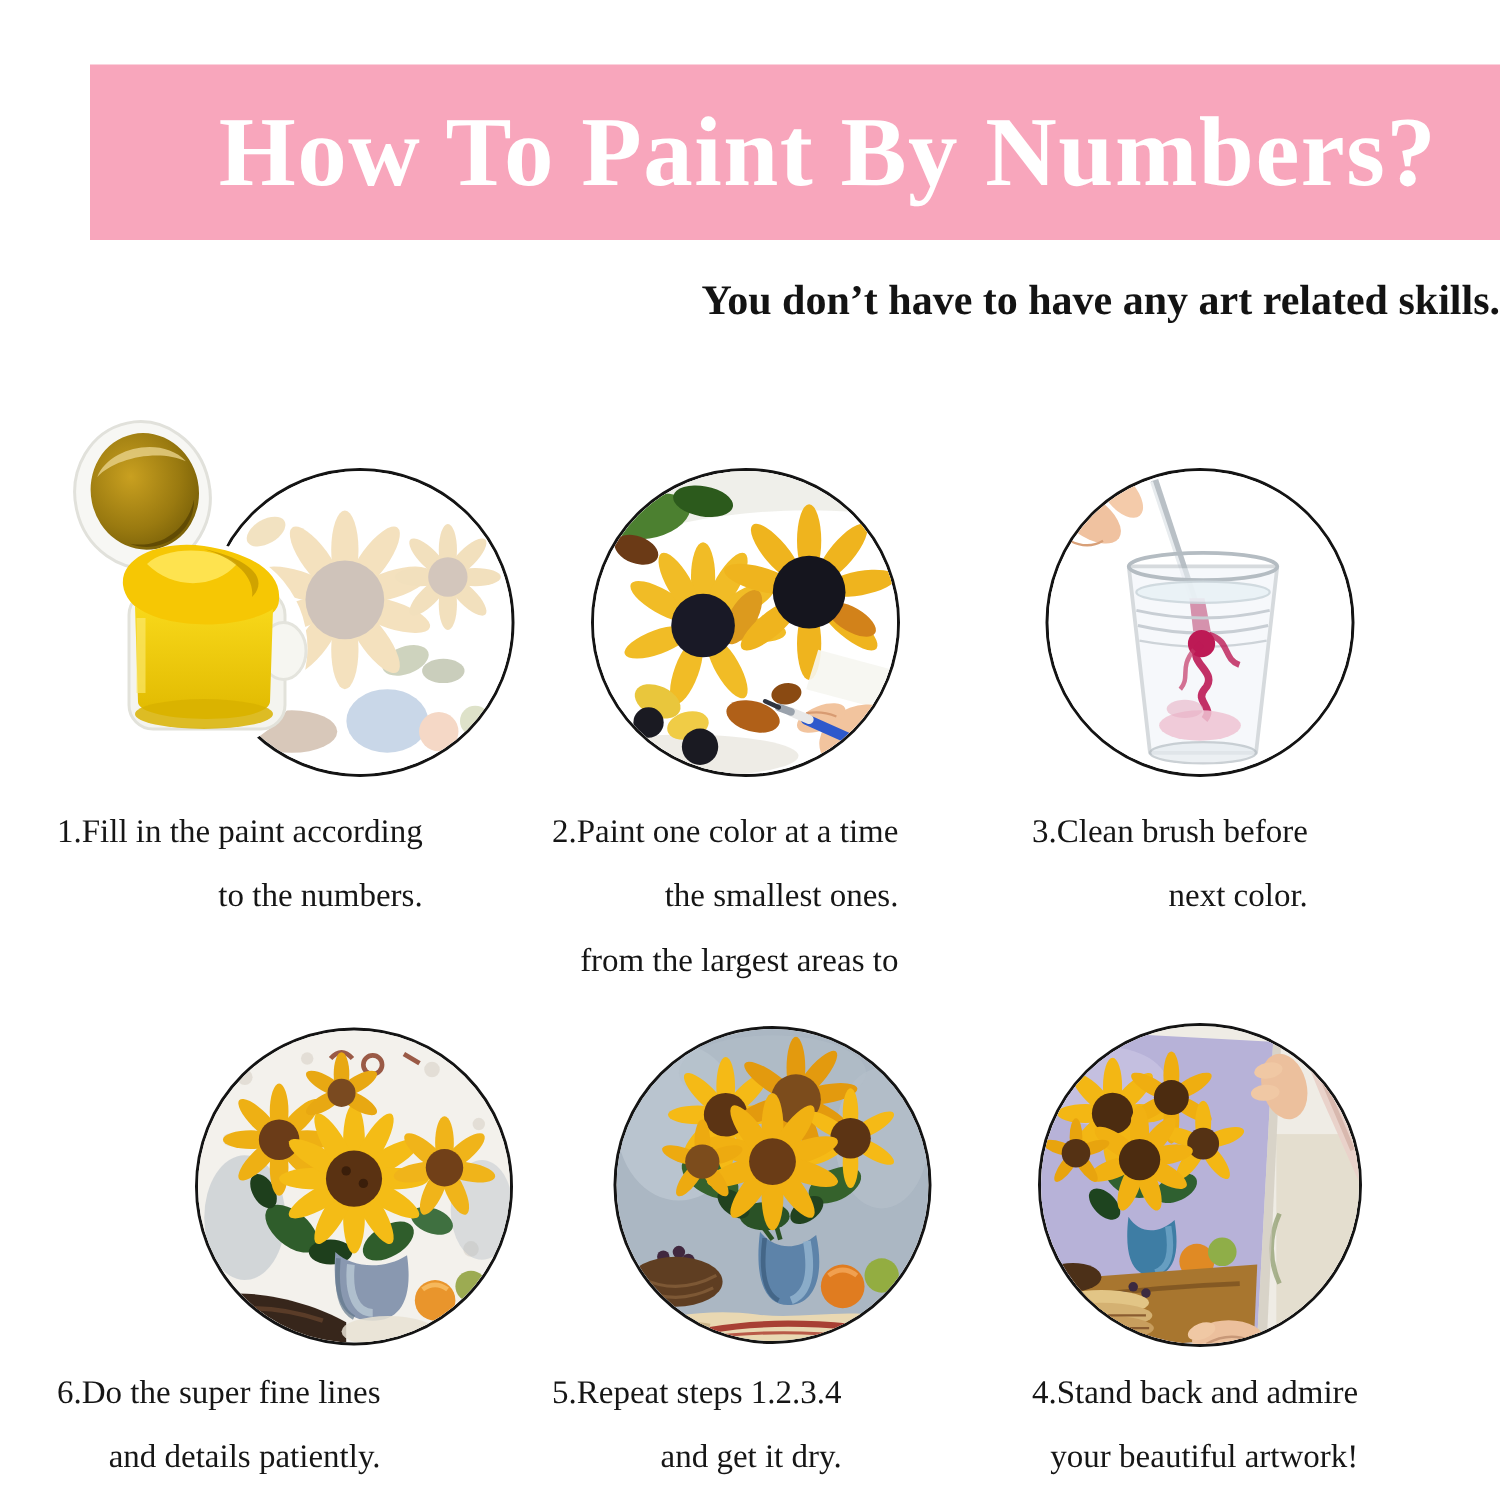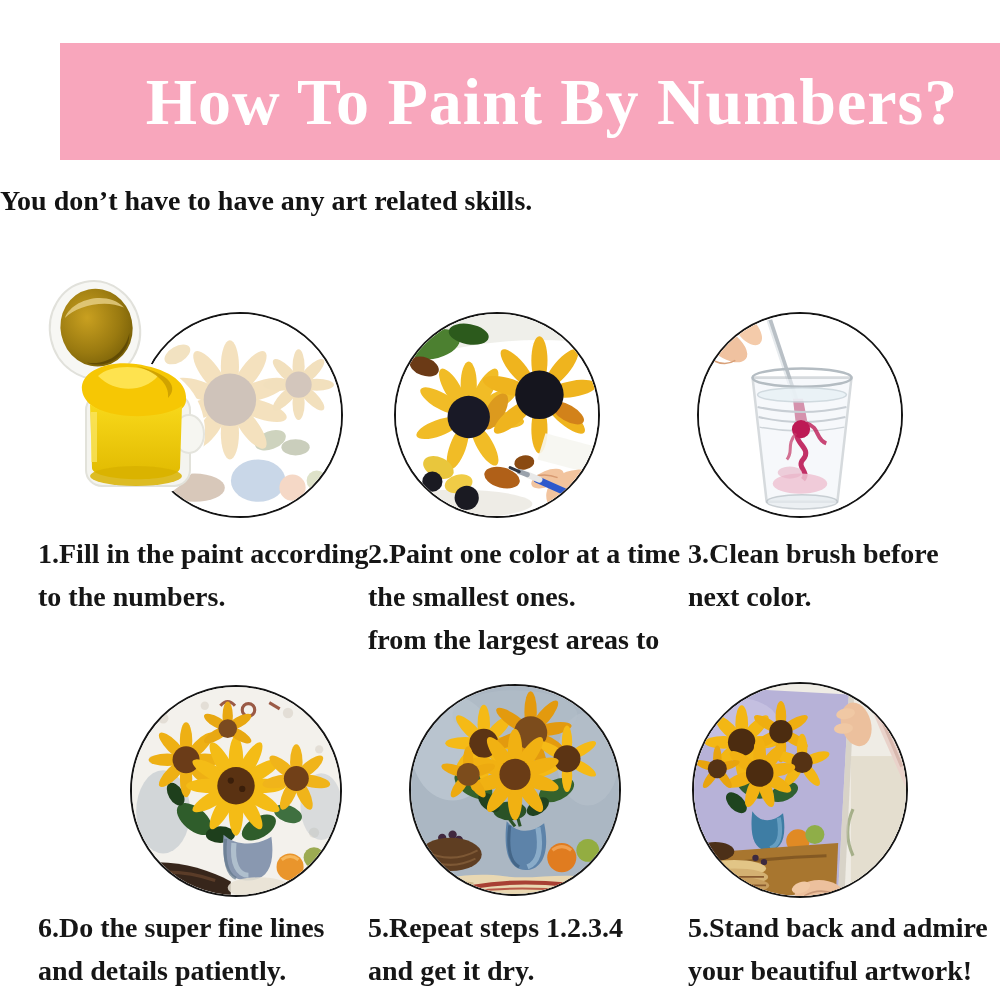--- a/index.html
+++ b/index.html
@@ -3,38 +3,38 @@
 <meta charset="utf-8">
 <style>
   html,body{margin:0;padding:0;background:#ffffff;}
   body{width:1000px;height:1000px;font-family:"Liberation Serif","DejaVu Serif",serif;}
   .canvas{position:relative;width:1000px;height:1000px;background:#fff;overflow:hidden;}
 
   .banner{position:absolute;left:60px;top:43px;width:984px;height:117px;background:#f8a6bc;
           display:flex;align-items:center;justify-content:center;}
   .banner h1{margin:0;color:#ffffff;font-size:66px;font-weight:700;letter-spacing:1px;white-space:nowrap;}
 
-  .intro{position:absolute;left:0;width:1000px;text-align:left;margin:0;color:#131313;
+  .intro{position:absolute;left:0;width:1000px;text-align:right;margin:0;color:#131313;
          font-weight:700;font-size:28px;white-space:nowrap;}
   .intro.l1{top:185px;}
   .intro.l2{top:228px;}
 
   .photo{position:absolute;border-radius:50%;border:2px solid #141414;overflow:hidden;background:#fff;box-sizing:border-box;}
   .photo svg{display:block;width:100%;height:100%;}
   .photo1{left:137px;top:312px;width:206px;height:206px;z-index:1;}
   .photo2{left:394px;top:312px;width:206px;height:206px;}
   .photo3{left:697px;top:312px;width:206px;height:206px;}
   .photo4{left:130px;top:685px;width:212px;height:212px;}
   .photo5{left:409px;top:684px;width:212px;height:212px;}
   .photo6{left:692px;top:682px;width:216px;height:216px;}
 
   .pots{position:absolute;left:40px;top:272px;width:170px;height:235px;z-index:5;}
   .pots svg{display:block;width:100%;height:100%;}
 
-  .caption{position:absolute;color:#161616;font-weight:700;font-size:28px;line-height:43px;z-index:6;}
+  .caption{position:absolute;color:#161616;font-weight:400;font-size:22px;line-height:43px;z-index:6;text-align:right;}
   .cap-line{white-space:nowrap;}
   .cap1{left:38px;top:532px;}
   .cap2{left:368px;top:532px;}
   .cap3{left:688px;top:532px;}
   .cap4{left:38px;top:906px;}
   .cap5{left:368px;top:906px;}
   .cap6{left:688px;top:906px;}
 </style>
 </head>
 <body>
@@ -458,17 +458,17 @@
   </div>
   <div class="caption cap4">
     <div class="cap-line">6.Do the super fine lines</div>
     <div class="cap-line">and details patiently.</div>
   </div>
   <div class="caption cap5">
     <div class="cap-line">5.Repeat steps 1.2.3.4</div>
     <div class="cap-line">and get it dry.</div>
   </div>
   <div class="caption cap6">
-    <div class="cap-line">5.Stand back and admire</div>
+    <div class="cap-line">4.Stand back and admire</div>
     <div class="cap-line">your beautiful artwork!</div>
   </div>
 
 </div>
 
 </body></html>

